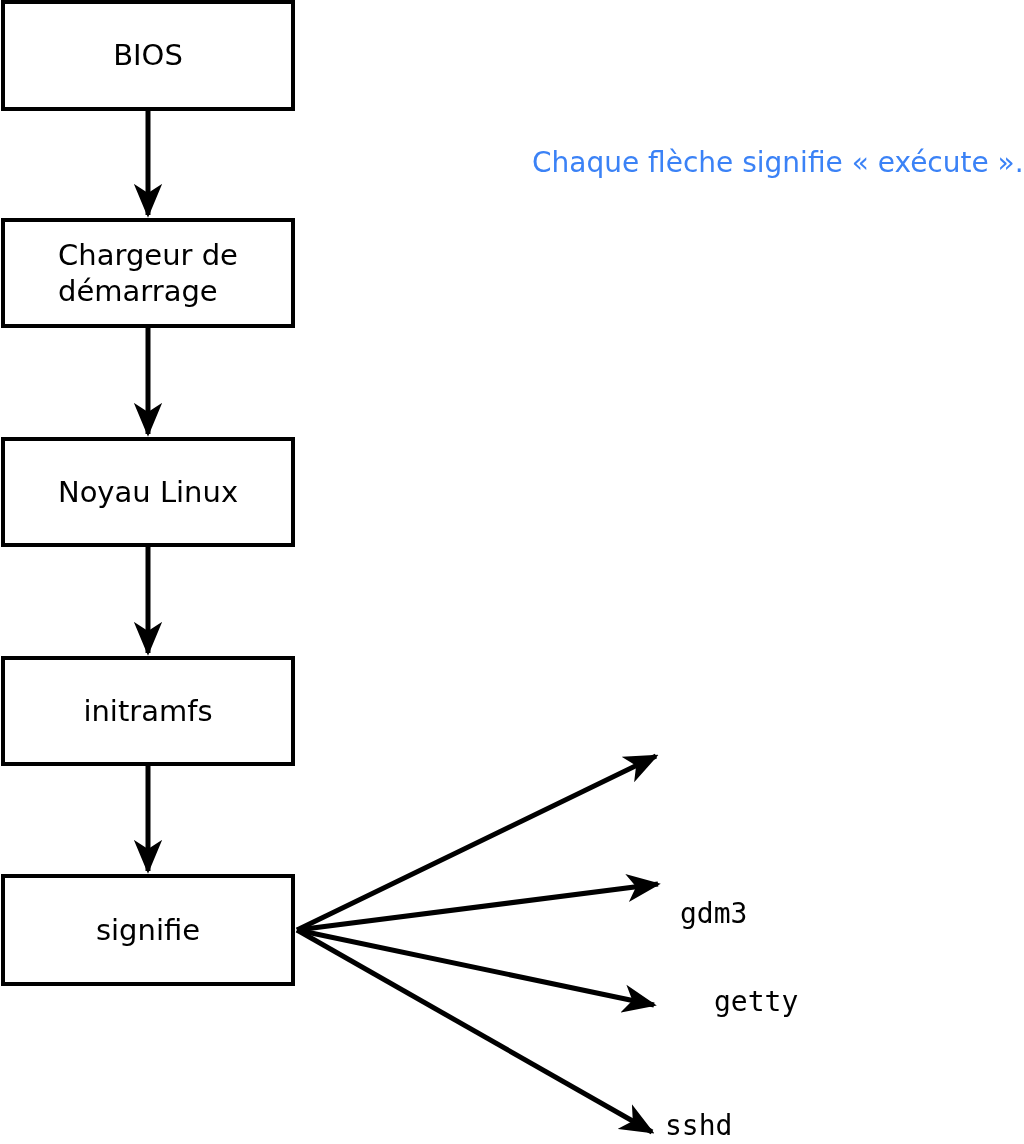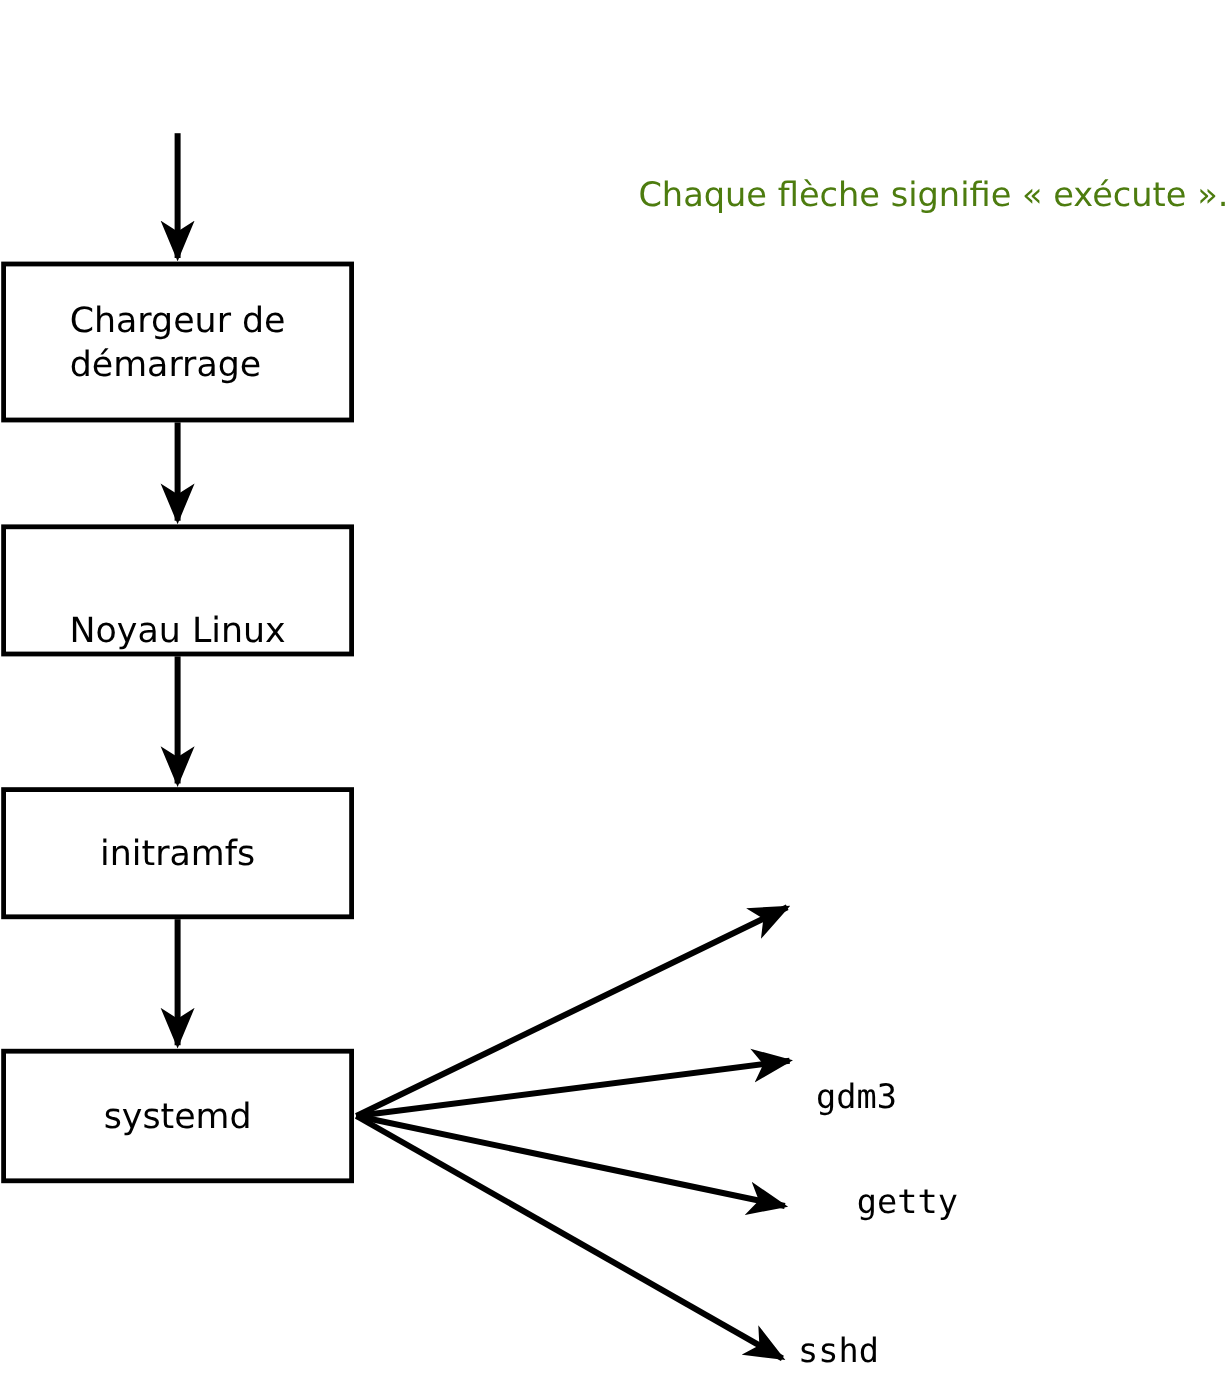--- a/index.html
+++ b/index.html
@@ -35,32 +35,32 @@
     justify-content: center;
   }
   .box-label {
     font-size: 29px;
     line-height: 1.25;
     white-space: pre-line;
     text-align: left;
     color: #000000;
   }
   #box-bios       { top: 0px;   height: 111px; }
-  #box-bootloader { top: 218px; height: 134px; }
-  #box-kernel     { top: 437px; height: 110px; align-items: flex-end; }
+  #box-bootloader { top: 218px; height: 110px; }
+  #box-kernel     { top: 437px; height: 110px; }
   #box-initramfs  { top: 656px; height: 110px; }
   #box-systemd    { top: 874px; height: 112px; }
   .note {
     position: absolute;
     left: 532px;
     top: 147px;
     font-size: 28px;
     line-height: 1.15;
     white-space: nowrap;
-    color: #4d7c0f;
+    color: #3b82f6;
   }
   .proc-label {
     position: absolute;
     font-family: "DejaVu Sans Mono", "Liberation Mono", monospace;
     font-size: 28px;
     line-height: 1;
     white-space: nowrap;
     color: #000000;
   }
   #proc-journal { left: 672px; top: 730px; }
@@ -86,35 +86,38 @@
     <line x1="148" y1="764" x2="148" y2="871" stroke="#000000" stroke-width="5" marker-end="url(#vee)"></line>
 
     <line x1="297" y1="930" x2="656" y2="756" stroke="#000000" stroke-width="5" marker-end="url(#vee)"></line>
     <line x1="297" y1="930" x2="658" y2="884" stroke="#000000" stroke-width="5" marker-end="url(#vee)"></line>
     <line x1="297" y1="930" x2="654" y2="1005" stroke="#000000" stroke-width="5" marker-end="url(#vee)"></line>
     <line x1="297" y1="930" x2="652" y2="1132" stroke="#000000" stroke-width="5" marker-end="url(#vee)"></line>
   </svg>
 
   <div class="note">Chaque flèche signifie « exécute ».</div>
 
+  <div class="box" id="box-bios">
+    <span class="box-label">BIOS</span>
+  </div>
 
   <div class="box" id="box-bootloader">
     <span class="box-label">Chargeur de
 démarrage</span>
   </div>
 
   <div class="box" id="box-kernel">
     <span class="box-label">Noyau Linux</span>
   </div>
 
   <div class="box" id="box-initramfs">
     <span class="box-label">initramfs</span>
   </div>
 
   <div class="box" id="box-systemd">
-    <span class="box-label">systemd</span>
+    <span class="box-label">signifie</span>
   </div>
 
   <div class="proc-label" id="proc-gdm3">gdm3</div>
   <div class="proc-label" id="proc-getty">getty</div>
   <div class="proc-label" id="proc-sshd">sshd</div>
 
 </div>
 
 </body></html>

